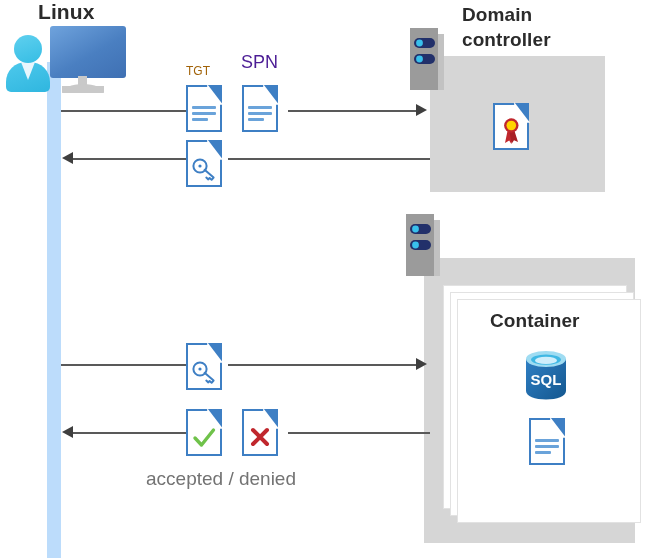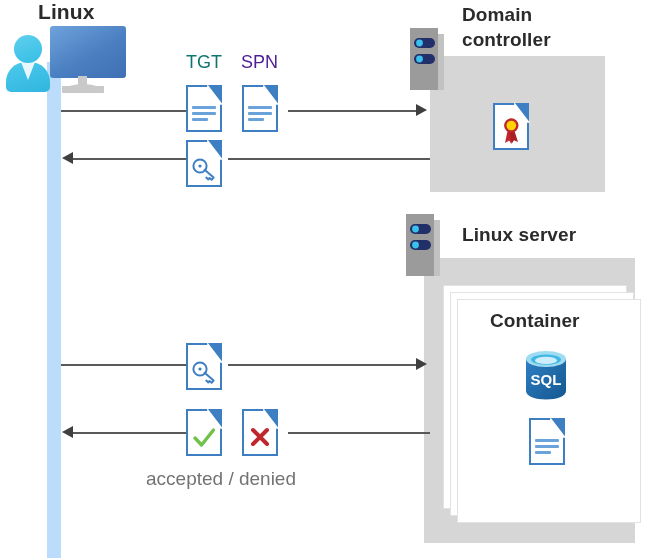--- a/index.html
+++ b/index.html
@@ -11,21 +11,21 @@
 
   
   .title-bold{font-weight:bold;color:#2b2b2b;letter-spacing:0.1px;}
   #client-title{left:38px;top:0px;font-size:21px;line-height:24px;}
   #dc-title{left:462px;top:2px;font-size:19px;line-height:25px;width:180px;}
   #linux-title{left:462px;top:222px;font-size:19px;line-height:25px;}
   #container-title{left:490px;top:309px;font-size:19px;line-height:24px;}
   .plain-label{color:#737373;font-weight:normal;}
   #keytab-label{left:480px;top:474px;font-size:19px;}
   #accepted-label{left:146px;top:468px;font-size:19px;}
-  #tgt-label{left:186px;top:52px;font-size:18px;color:#0f766e;}
+  #tgt-label{left:186px;top:64px;font-size:12px;color:#a16207;}
   #spn-label{left:241px;top:52px;font-size:18px;color:#4c1d95;}
 
   
   #lifeline{left:47px;top:62px;width:14px;height:496px;background:#bcdcfb;}
 
   
   #dc-panel{left:430px;top:56px;width:175px;height:136px;background:#d6d6d6;}
   #linux-panel{left:424px;top:258px;width:211px;height:285px;background:#d6d6d6;}
 
   
@@ -76,21 +76,20 @@
 
   <div class="abs" id="lifeline"></div>
 
   <div class="abs title-bold" id="client-title">Linux</div>
 
   <div class="abs title-bold" id="dc-title">
     <div>Domain</div>
     <div>controller</div>
   </div>
 
-  <div class="abs title-bold" id="linux-title">Linux server</div>
 
   <div class="abs" id="dc-panel"></div>
   <div class="abs" id="linux-panel"></div>
 
   <div class="rack" style="left:410px;top:28px;">
     <svg class="rack-svg" width="34" height="62" viewBox="0 0 34 62">
       <rect x="0" y="0" width="28" height="62" fill="#9b9b9b"></rect>
       <rect x="28" y="6" width="6" height="56" fill="#c2c2c2"></rect>
       <rect x="4" y="10" width="21" height="10" rx="5" fill="#22306a"></rect>
       <circle cx="9.5" cy="15" r="3.4" fill="#39c0ec"></circle>

